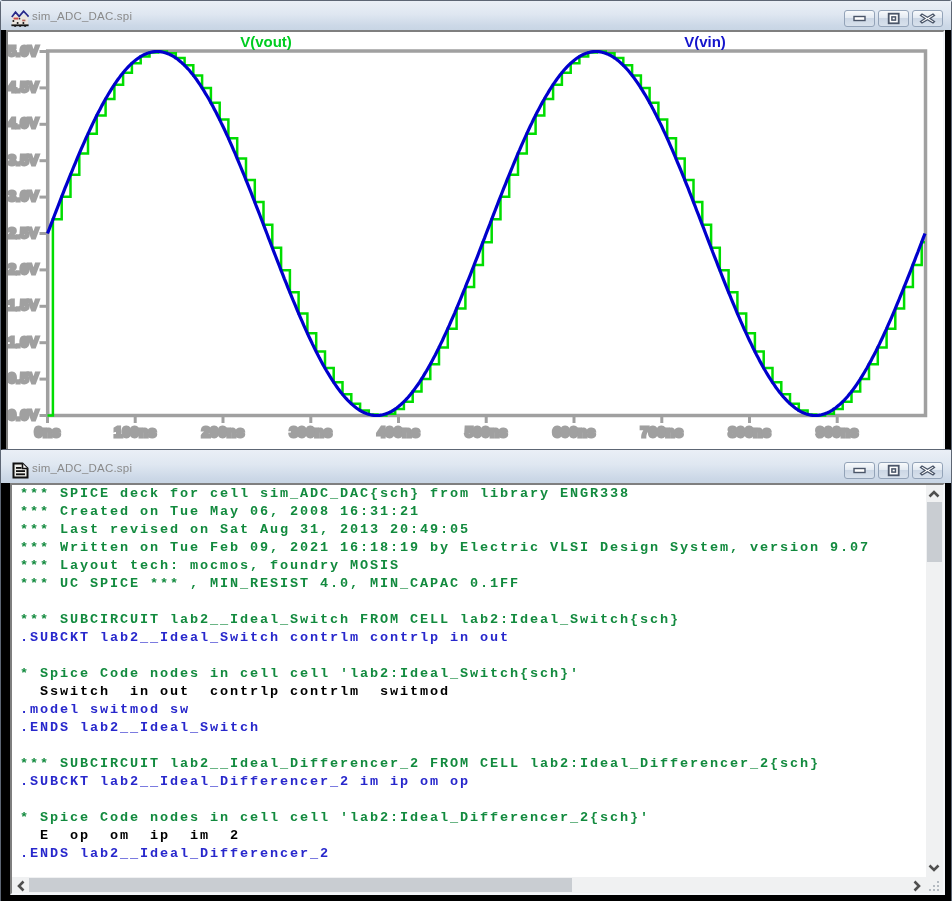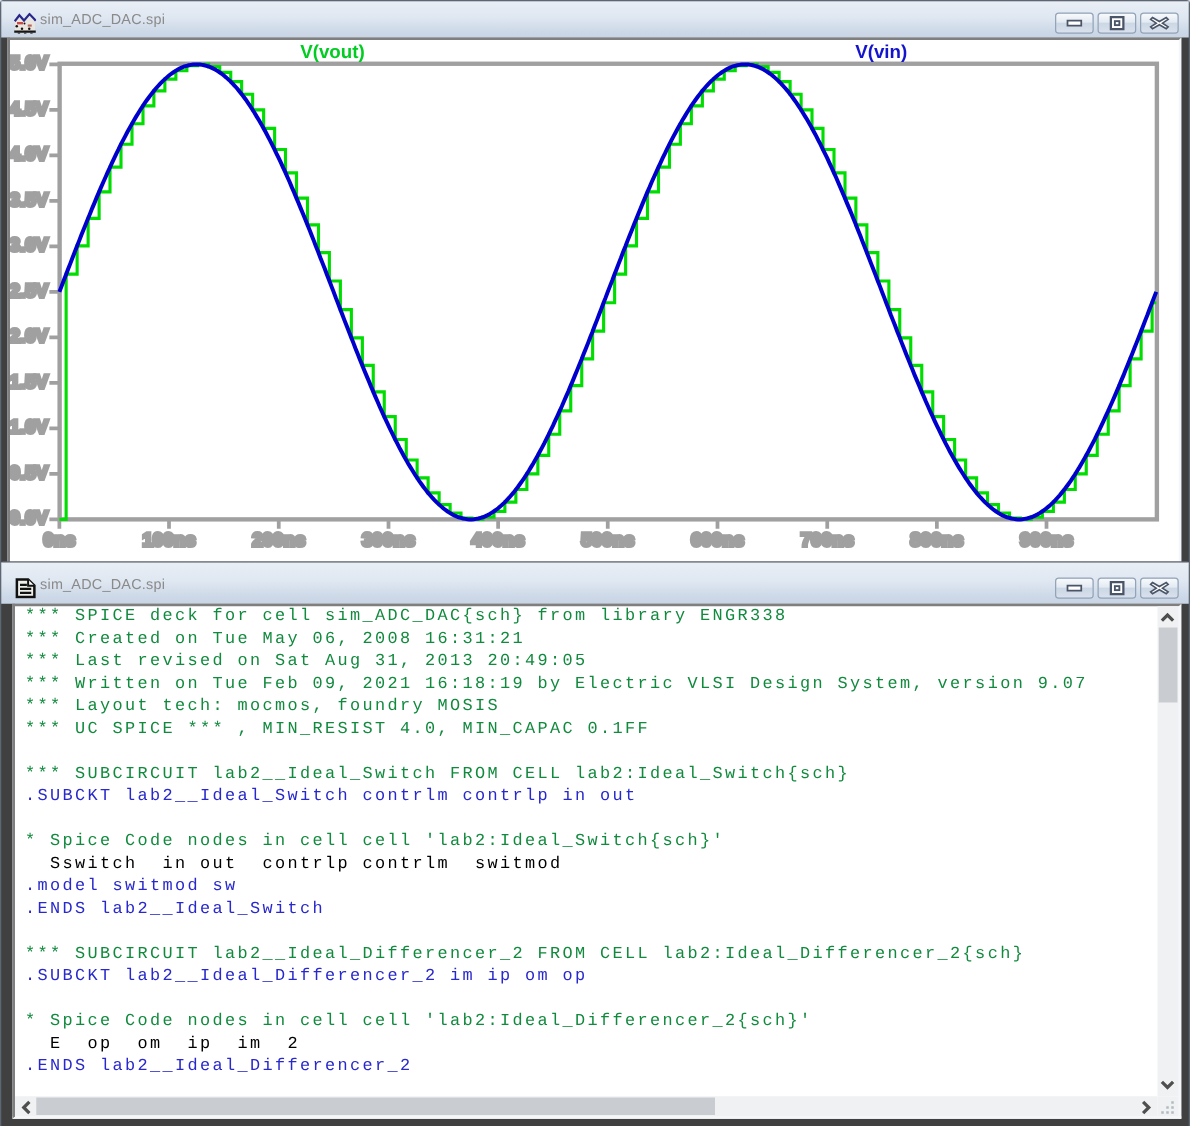--- a/index.html
+++ b/index.html
@@ -1,38 +1,38 @@
 <!DOCTYPE html>
 <html><head><meta charset="utf-8"><style>
 * { margin:0; padding:0; box-sizing:border-box; }
 html,body { width:952px; height:901px; }
 body { position:relative; overflow:hidden;
   font-family:"Liberation Sans", sans-serif; background:#d4dfec; }
 .win { position:absolute; left:0; width:952px; border:1px solid #5d6674;
-  border-radius:3px 3px 0 0; background:#404040; }
+  border-radius:3px 3px 0 0; background:#000000; }
 .tbg { position:absolute; left:0; top:0; width:100%;
   background:linear-gradient(180deg,#eaeff6 0%,#dfe7f1 45%,#ccd8e7 85%,#c8d5e4 100%); }
 #win1 { top:0; height:451px; }
 #win2 { top:449px; height:453px; border-radius:3px 3px 0 0; }
 .ticon { position:absolute; }
 .ttext { position:absolute; left:31px; color:#8a8a8a; font-size:11.5px; letter-spacing:0.2px; }
 .btns { position:absolute; right:8px; display:flex; gap:3px; }
 .wbtn { width:31px; height:17px; border:1px solid #93a3b8; border-radius:3px;
   background:linear-gradient(180deg,#f8fafc 0%,#e3eaf2 45%,#ccd7e5 50%,#d8e1ec 100%);
   display:flex; align-items:center; justify-content:center; }
 .content { position:absolute; background:#fff; border:2px solid;
   border-color:#7f7f7f #f4f6f9 #f4f6f9 #7f7f7f; }
 #win1 .content { left:5px; right:6.5px; top:29px; bottom:0; border-bottom:none; }
 #win2 .content { left:9px; right:6.5px; top:33px; bottom:6.5px; }
 .plot { position:absolute; left:0px; top:0px; }
 .lbl { font:bold 15px "Liberation Sans",sans-serif; fill:#a0a0a0; }
 .ttl { font:bold 15px "Liberation Sans",sans-serif; }
 .code { position:absolute; left:8px; top:0px; font:13.5px "Liberation Mono",monospace;
   letter-spacing:1.9px; white-space:pre; }
-.ln { height:18px; line-height:18px; }
+.ln { height:18px; line-height:18px;font-weight:bold; }
 .g { color:#128a3e; } .b { color:#2828cc; } .k { color:#000;margin-left:20px; }
 .vsb { position:absolute; right:0; top:0; width:17px; bottom:16px; background:#f0f1f2; }
 .hsb { position:absolute; left:0; bottom:0; height:16px; right:17px; background:#f0f1f2; }
 .vthumb { position:absolute; left:1px; width:15px; top:17px; height:60px; background:#c9cdd2; }
 .hthumb { position:absolute; top:1px; height:14px; left:17px; width:543px; background:#c9cdd2; }
 .sbtn { position:absolute; }
 .corner { position:absolute; right:0; bottom:0; width:17px; height:16px; background:#f0f1f2; }
 </style></head><body>
 <div class="win" id="win1">
  <div class="tbg" style="height:29px"></div>

